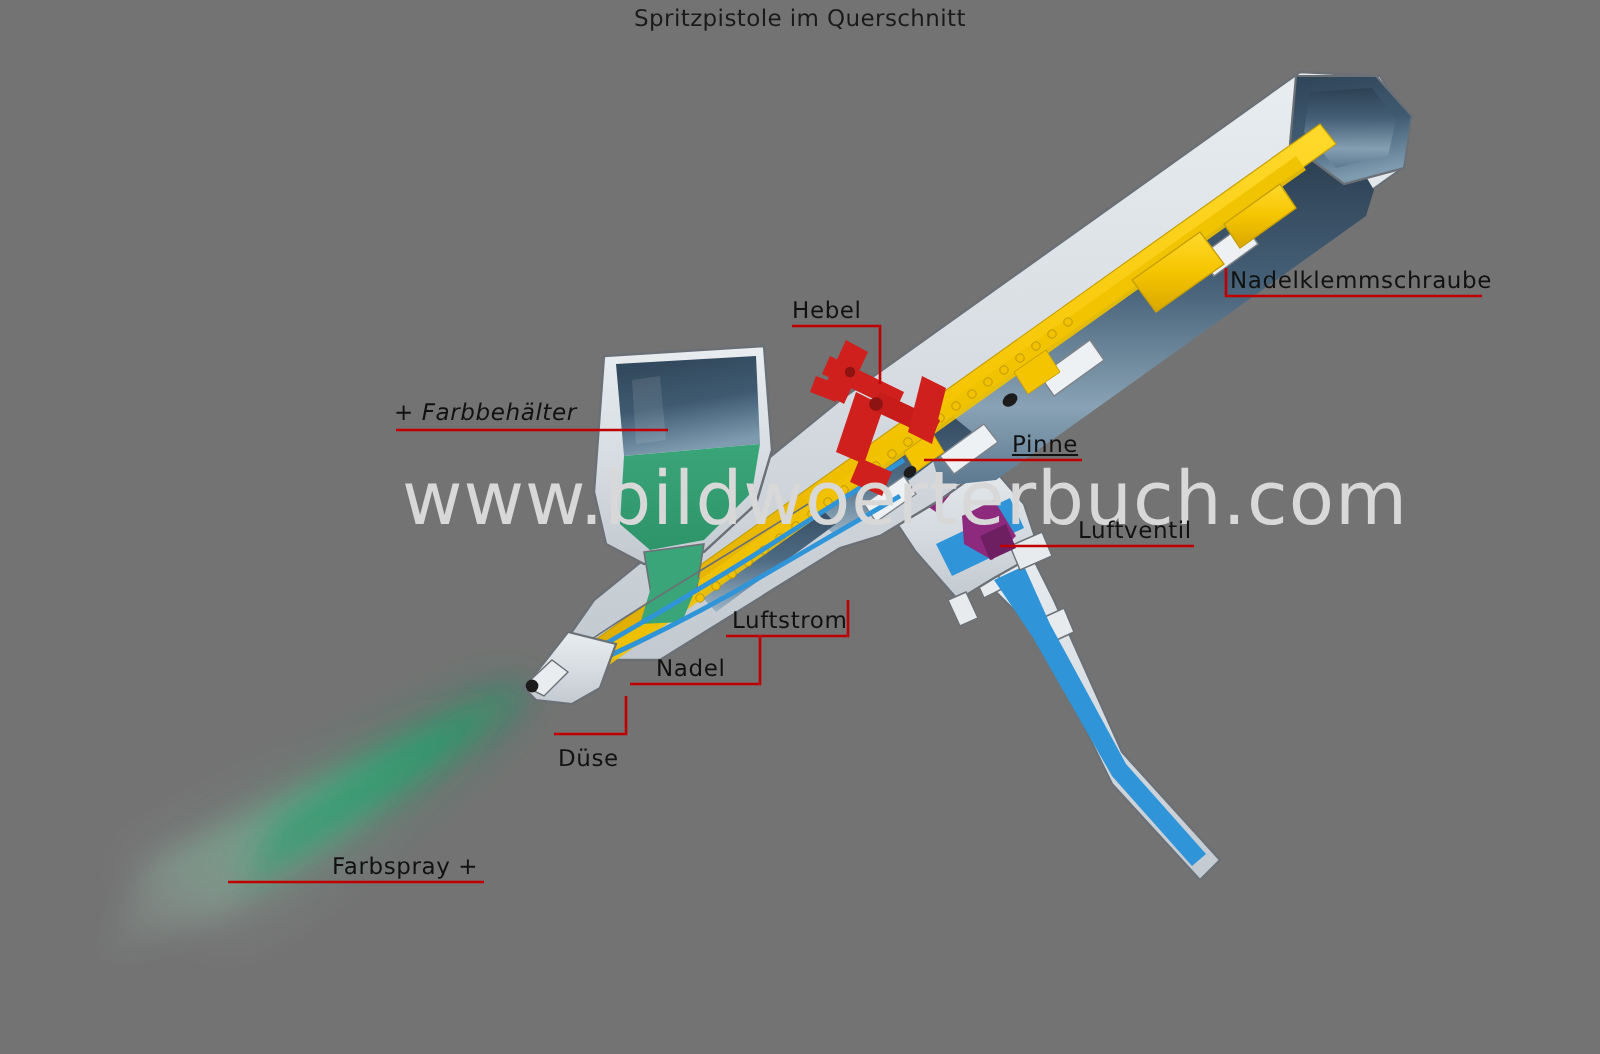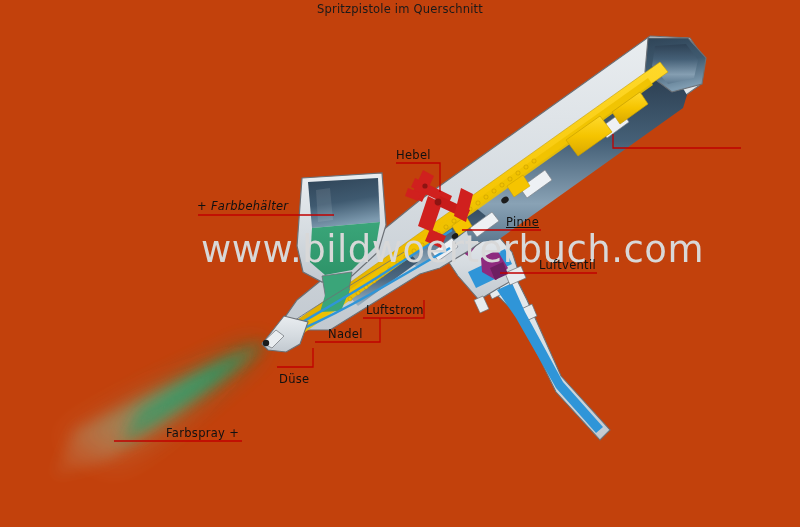--- a/index.html
+++ b/index.html
@@ -8,21 +8,21 @@
     padding: 0;
     background: #ffffff;
   }
   body {
     font-family: "DejaVu Sans", "Liberation Sans", sans-serif;
   }
   #page {
     position: relative;
     width: 800px;
     height: 527px;
-    background: #c2410c;
+    background: #737373;
     overflow: hidden;
   }
   #title {
     position: absolute;
     top: 2px;
     left: 0;
     width: 800px;
     text-align: center;
     font-size: 11.5px;
     color: #1a1a1a;
@@ -399,20 +399,21 @@
         <path d="M 500 273 L 597 273"></path>
         <path d="M 363 318 L 424 318 L 424 300"></path>
         <path d="M 315 342 L 380 342 L 380 318"></path>
         <path d="M 277 367 L 313 367 L 313 348"></path>
         <path d="M 114 441 L 242 441"></path>
       </g>
   </svg>
 
   <div class="label" style="left: 197px; top: 199px; color: rgb(17, 17, 17); font-style: italic;">+ Farbbehälter</div>
   <div class="label" style="left: 396px; top: 148px; color: rgb(17, 17, 17); text-align: center;">Hebel</div>
+  <div class="label" style="left: 615px; top: 133px; color: rgb(17, 17, 17);">Nadelklemmschraube</div>
   <div class="label" style="left: 506px; top: 215px; color: rgb(17, 17, 17); text-decoration: underline;">Pinne</div>
   <div class="label" style="left: 539px; top: 258px; color: rgb(17, 17, 17);">Luftventil</div>
   <div class="label" style="left: 366px; top: 303px; color: rgb(17, 17, 17);">Luftstrom</div>
   <div class="label" style="left: 328px; top: 327px; color: rgb(17, 17, 17);">Nadel</div>
   <div class="label" style="left: 279px; top: 372px; color: rgb(17, 17, 17);">Düse</div>
   <div class="label" style="left: 166px; top: 426px; color: rgb(17, 17, 17); text-align: right;">Farbspray +</div>
 
 </div>
 
 </body></html>

